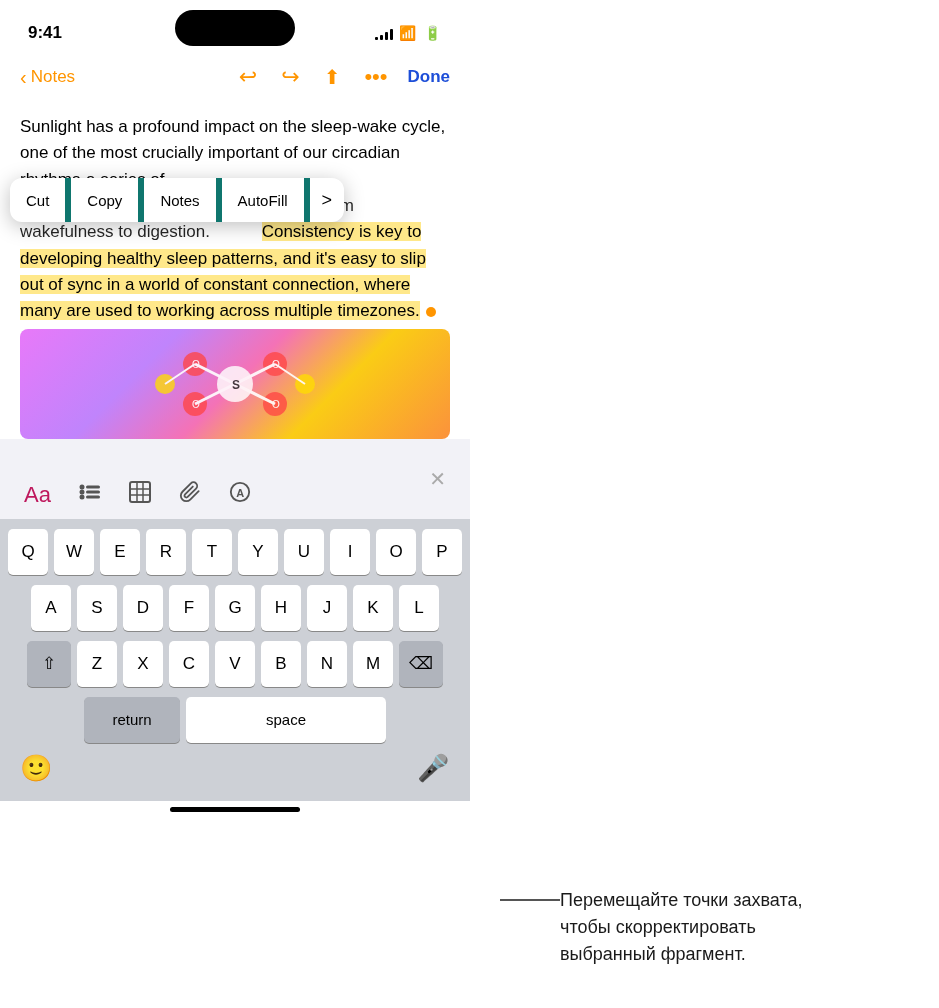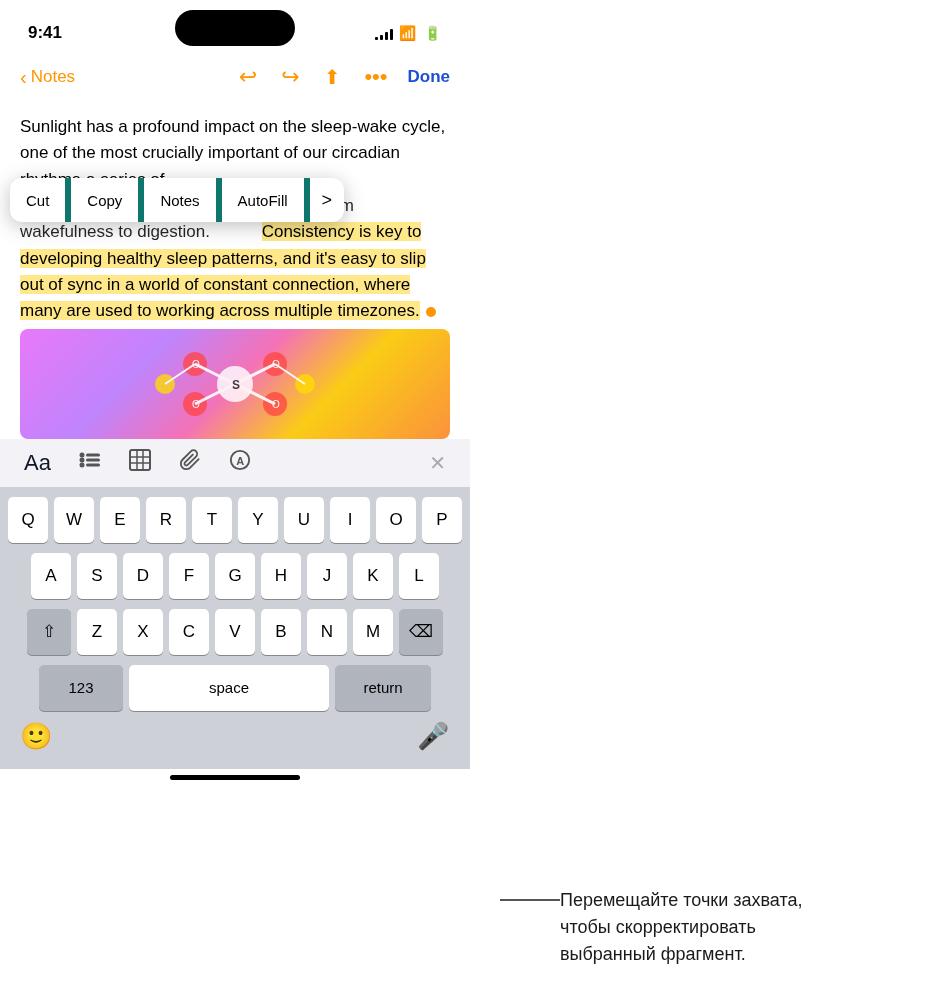--- a/index.html
+++ b/index.html
@@ -172,22 +172,23 @@
     .toolbar {
       display: flex;
       align-items: center;
       padding: 10px 24px;
       gap: 28px;
       background: #f2f2f7;
       margin-top: 0;
     }
     .toolbar-icon {
       font-size: 22px;
-      color: #0f172a;
+      color: #be185d;
       cursor: pointer;
+      margin-top: 32px;
     }
     .toolbar-spacer { flex: 1; }
     .toolbar-close {
       color: #aaa;
       font-size: 20px;
       cursor: pointer;
     }
 
     
     .keyboard {
@@ -456,23 +457,22 @@
       <div class="key">X</div>
       <div class="key">C</div>
       <div class="key">V</div>
       <div class="key">B</div>
       <div class="key">N</div>
       <div class="key">M</div>
       <div class="key key-delete">⌫</div>
     </div>
 
     <div class="keyboard-row" style="margin-bottom: 2px;">
-      <div class="key key-numbers">123</div>
+      <div class="key key-return">return</div>
       <div class="key key-space">space</div>
-      <div class="key key-return">return</div>
     </div>
 
     <div class="keyboard-bottom">
       <span class="bottom-icon">🙂</span>
       <span class="bottom-icon">🎤</span>
     </div>
   </div>
 
   <div class="home-indicator"></div>
 </div>

